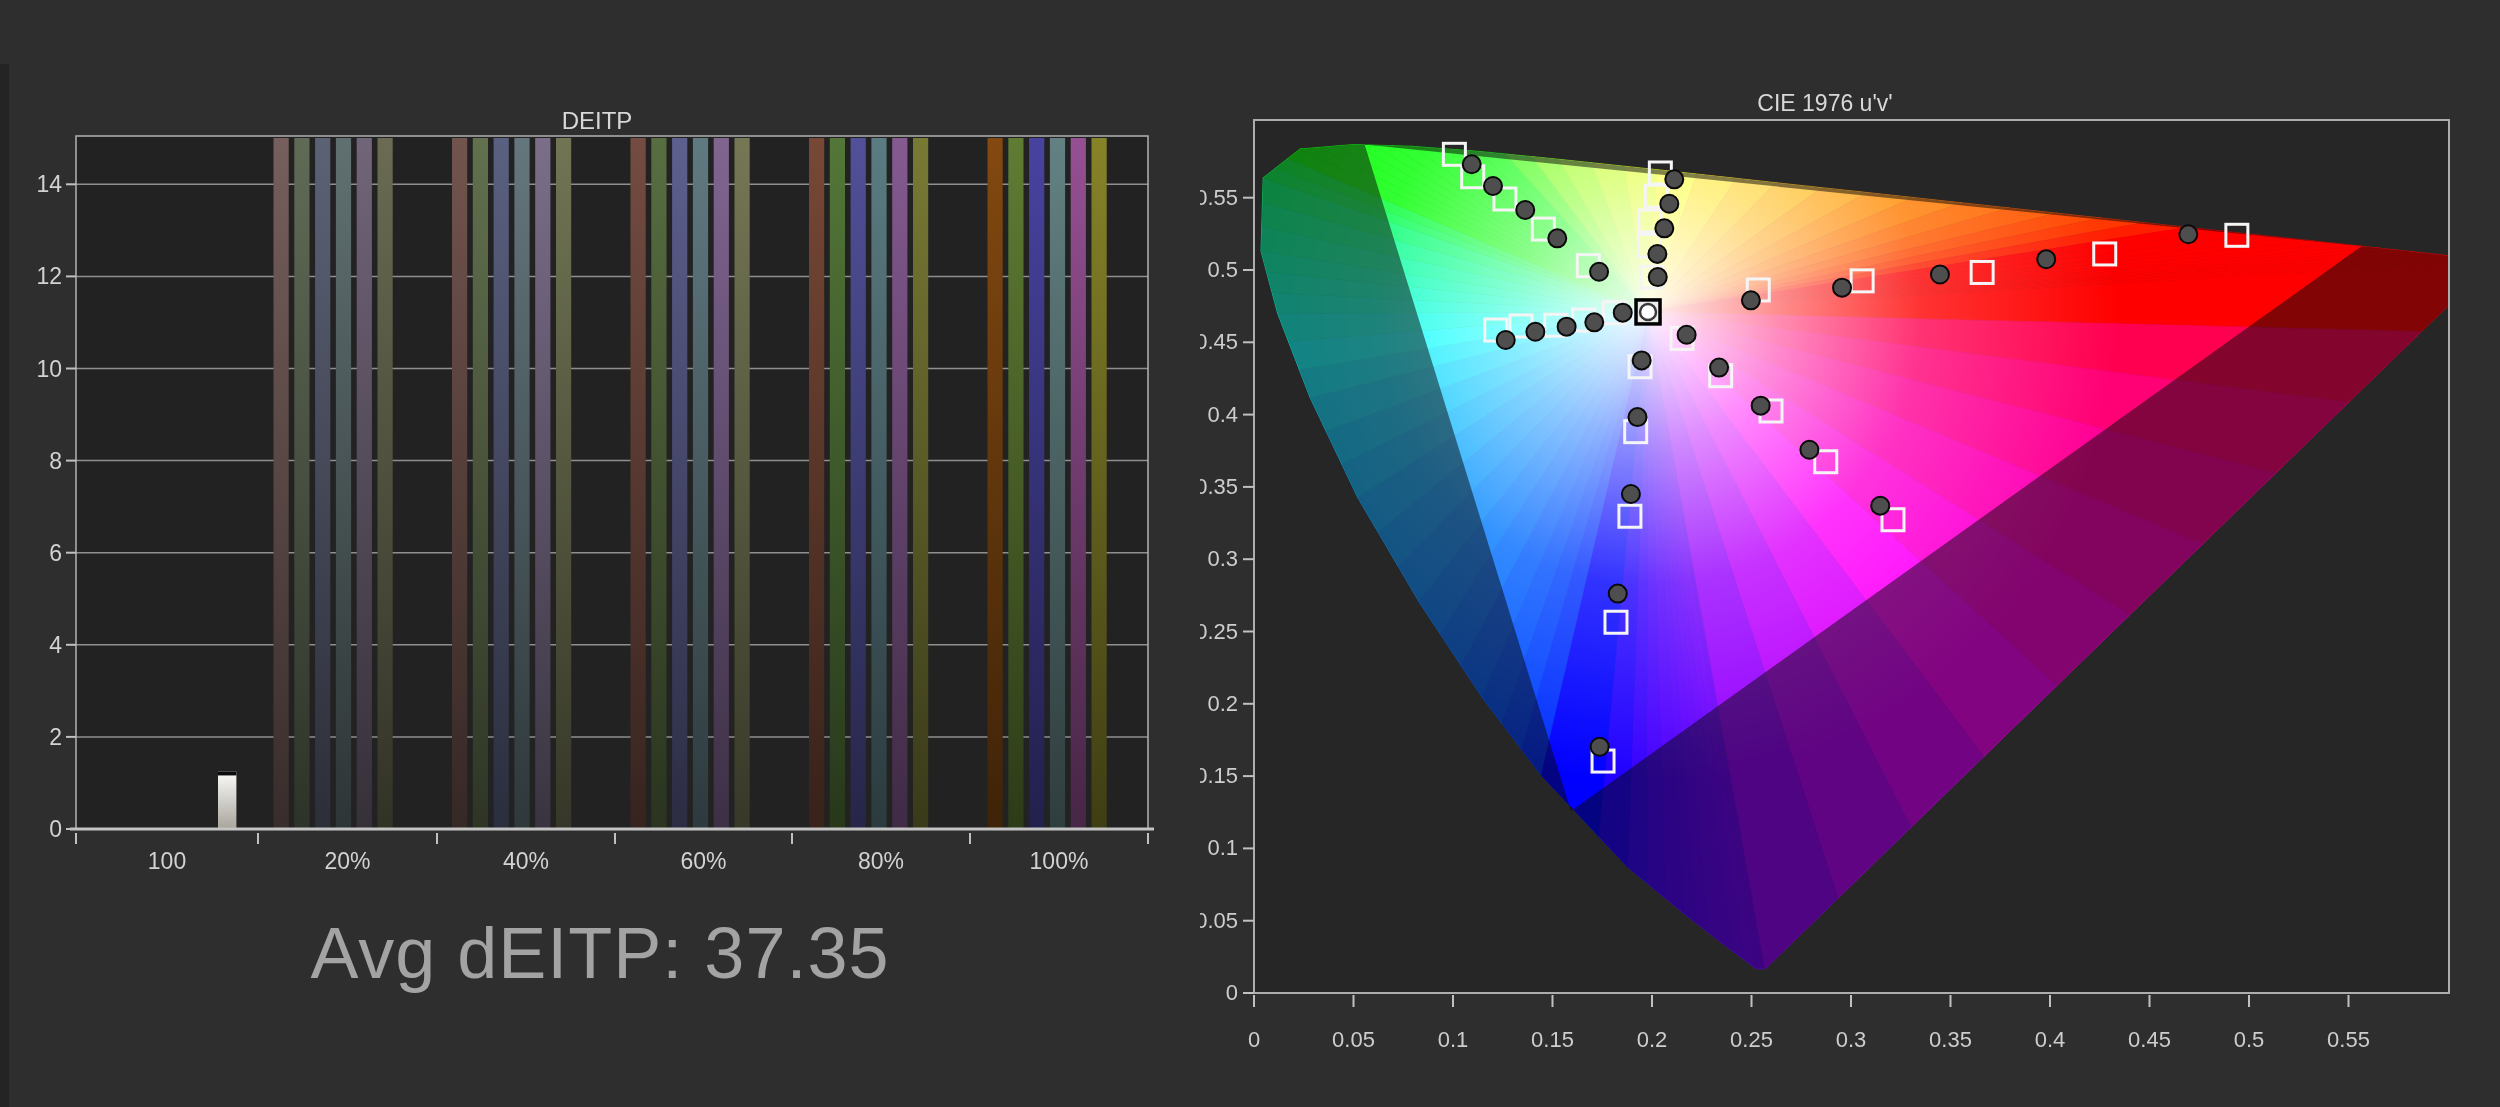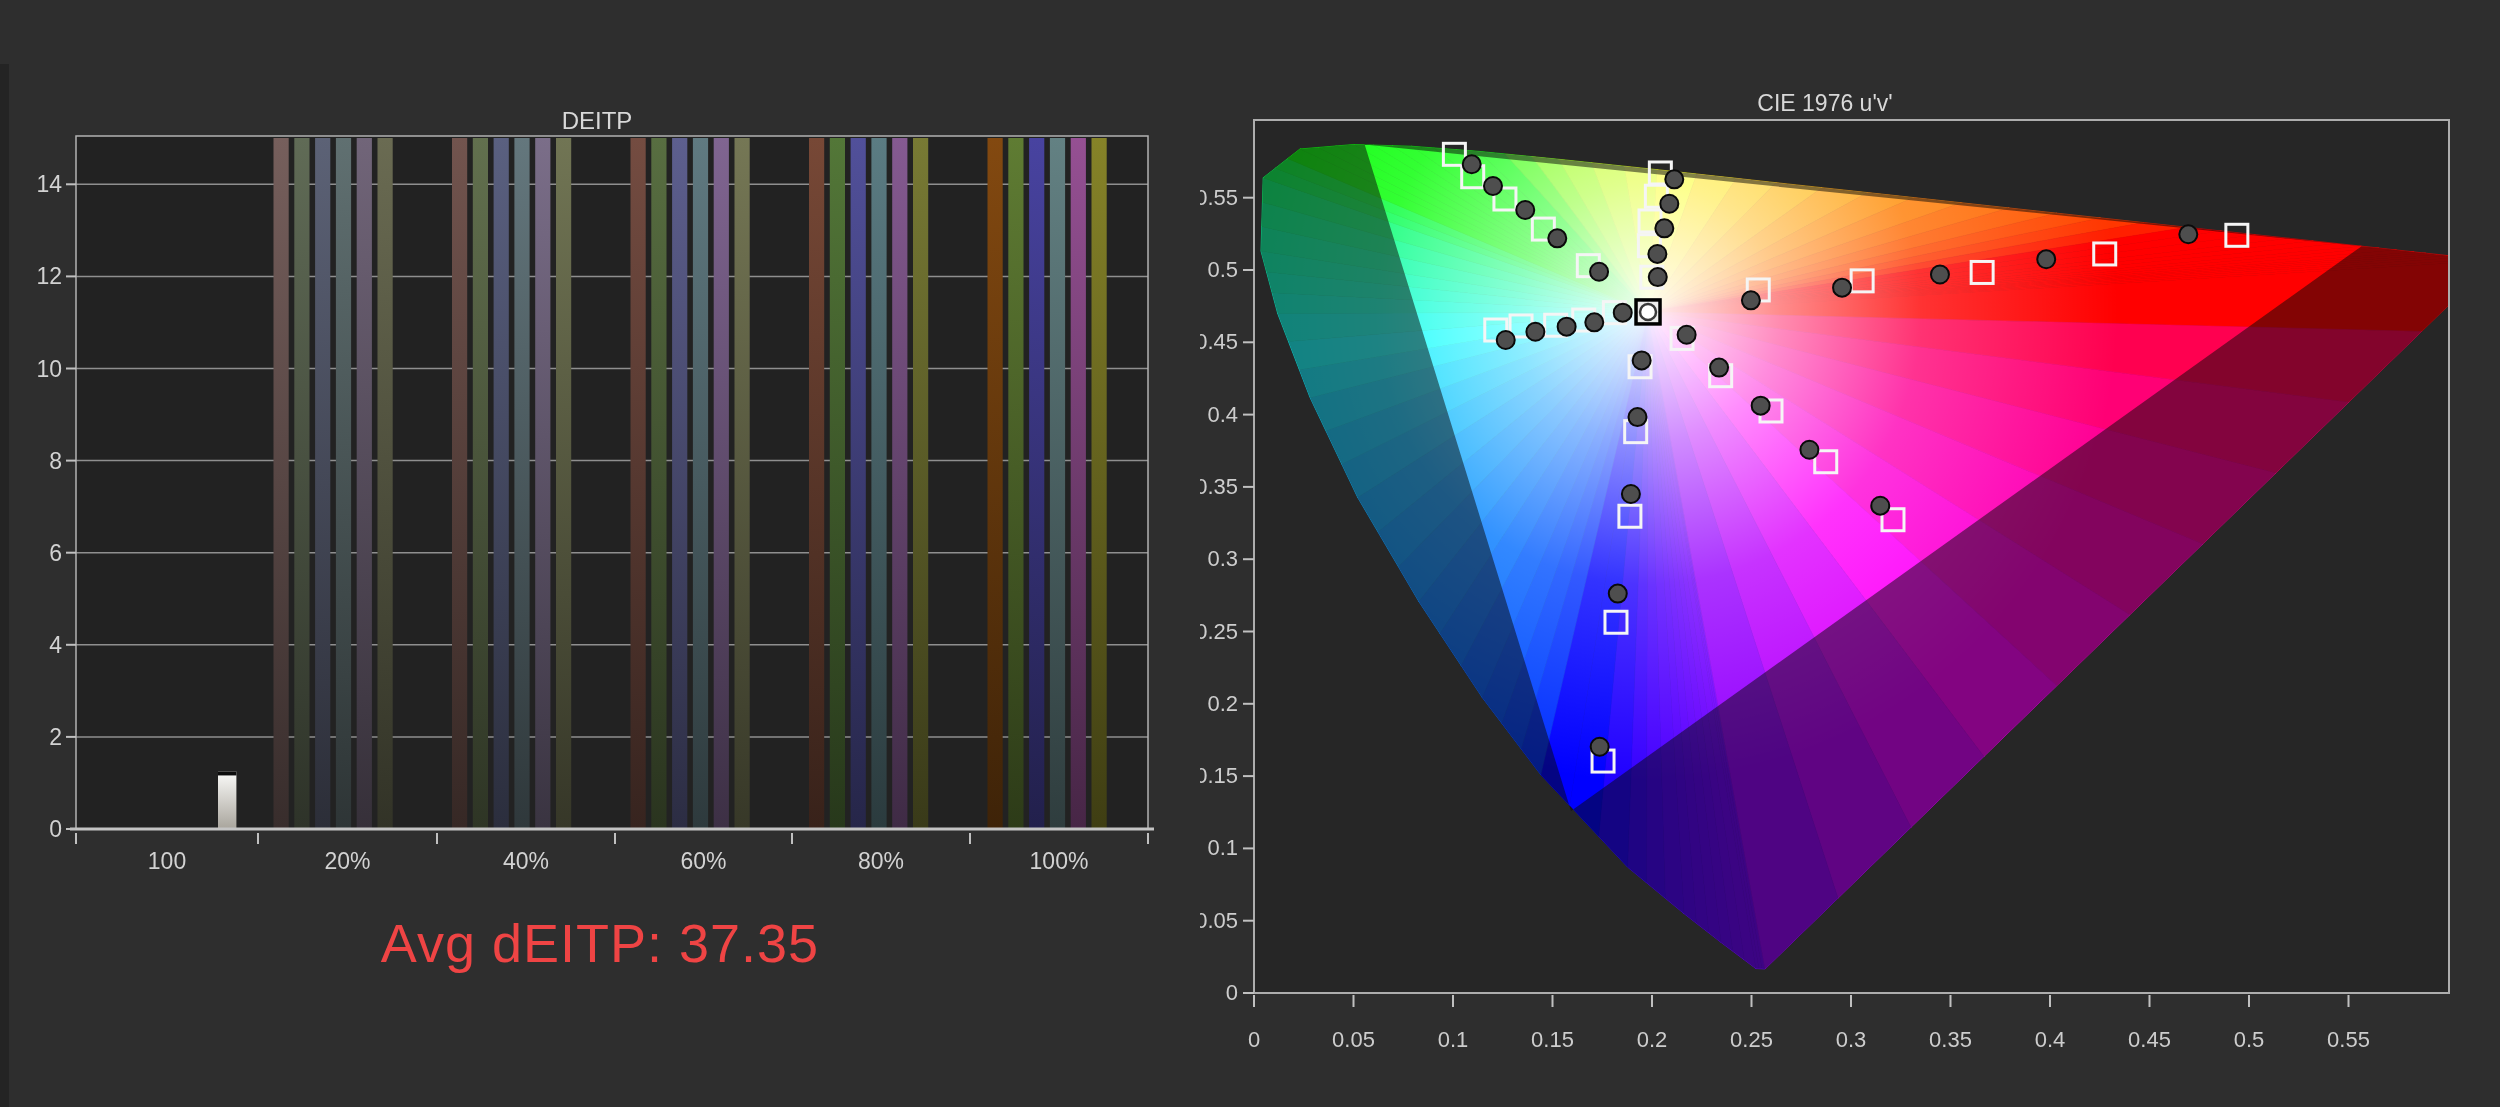--- a/index.html
+++ b/index.html
@@ -2,21 +2,21 @@
 <html><head>
 <meta charset="utf-8">
 <style>
   html,body{margin:0;padding:0;background:#2e2e2e;}
   .stage{position:relative;width:2500px;height:1107px;background:#2e2e2e;overflow:hidden;
          font-family:"Liberation Sans",sans-serif;}
   .edge-strip{position:absolute;left:0;top:64px;width:9px;height:1043px;background:#242424;}
   .panel{position:absolute;top:0;left:0;}
   svg text{font-family:"Liberation Sans",sans-serif;}
   .avg-label{position:absolute;left:0;top:912px;width:1200px;text-align:center;
-             font-size:54px;font-weight:300;letter-spacing:1px;color:#ef4444;}
+             font-size:72px;font-weight:300;letter-spacing:1px;color:#a3a3a3;}
 </style>
 </head>
 <body>
 
 <div class="stage">
   <div class="edge-strip"></div>
 
   <div class="panel">
     <svg id="barchart" width="1250" height="1107" viewBox="0 0 1250 1107">
         <defs>

